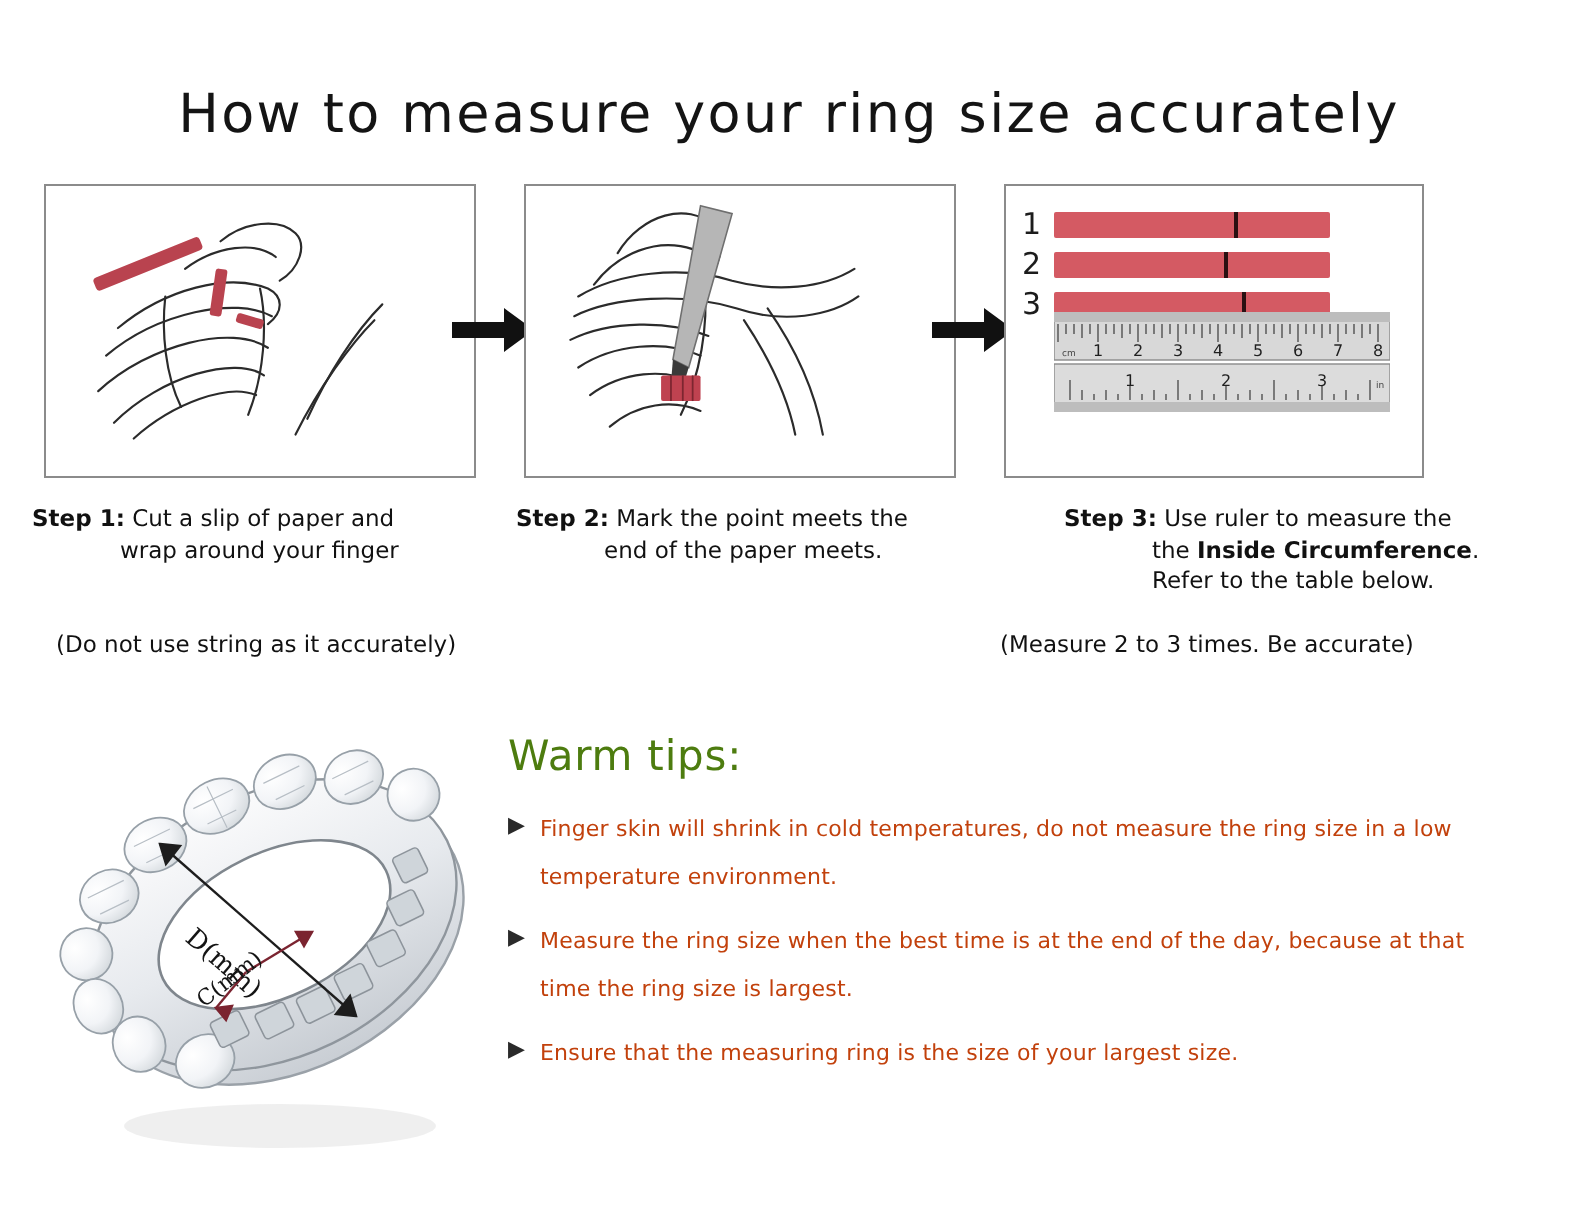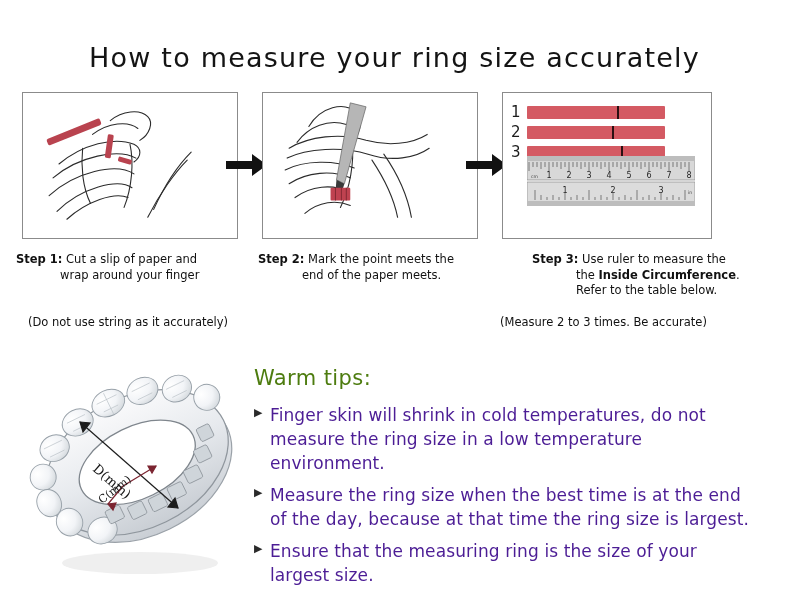--- a/index.html
+++ b/index.html
@@ -160,23 +160,23 @@
   }
   .tip-bullet {
     flex: 0 0 auto;
     width: 16px;
     padding-top: 4px;
     color: #2a2a2a;
     font-size: 11px;
     line-height: 1;
   }
   .tip-text {
-    font-size: 17px;
+    font-size: 11px;
     line-height: 24px;
-    color: #4c1d95;
+    color: #c2410c;
     letter-spacing: 0.1px;
     font-family: "DejaVu Sans", "Liberation Sans", sans-serif;
   }
 </style>
 </head>
 <body>
 
 <div class="page-title">How to measure your ring size accurately</div>
 
 <div class="panel" id="panel-1">

